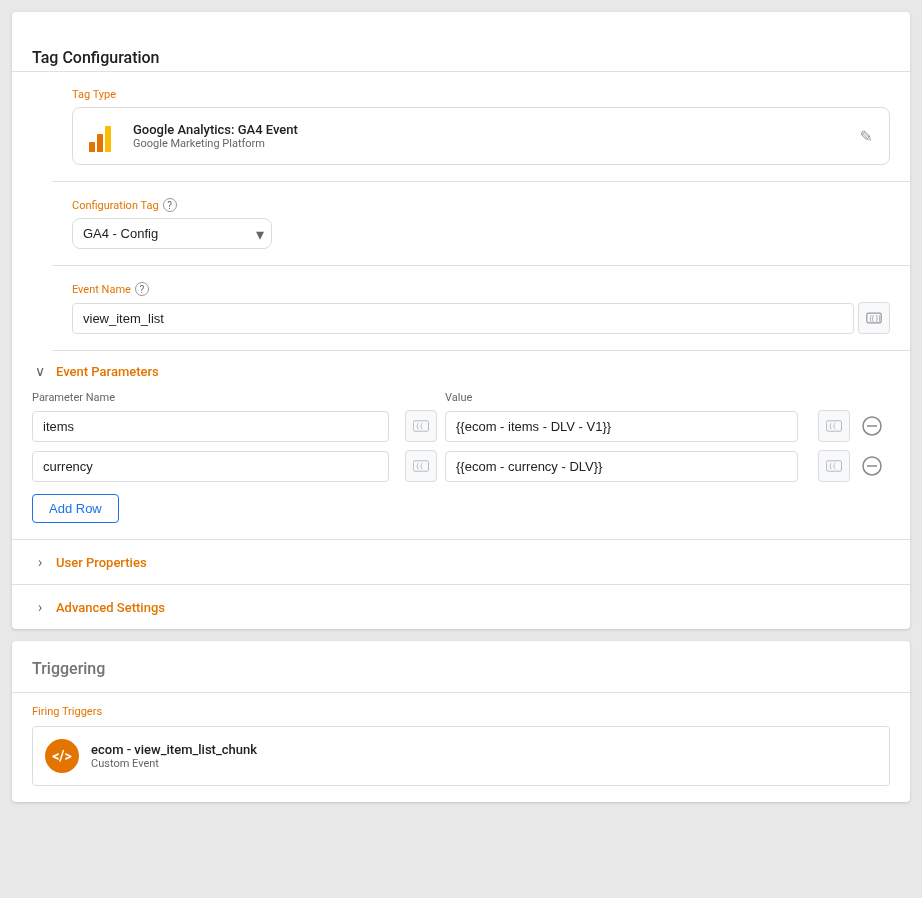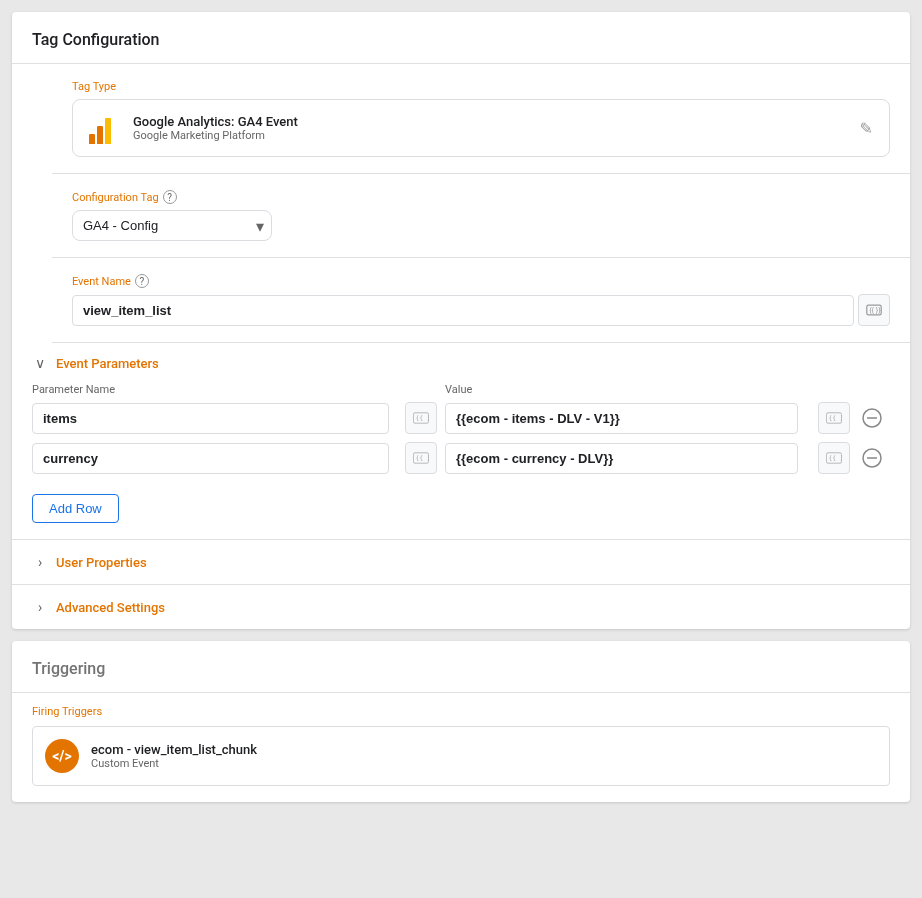--- a/index.html
+++ b/index.html
@@ -14,22 +14,23 @@
       background: #fff;
       border-radius: 4px;
       box-shadow: 0 1px 3px rgba(0,0,0,0.15);
       margin-bottom: 12px;
       overflow: hidden;
     }
     .card-title {
       font-size: 16px;
       font-weight: 500;
       color: #202124;
-      padding: 18px 20px 14px;
+      padding: 18px 20px 4px;
       border-bottom: 1px solid #e0e0e0;
+      margin-top: 18px;
     }
     .section {
       padding: 16px 20px;
       border-bottom: 1px solid #e0e0e0;
       margin-left: 40px;
     }
     .section:last-child {
       border-bottom: none;
     }
     .label {
@@ -121,21 +122,20 @@
       gap: 4px;
     }
     .text-input {
       border: 1px solid #dadce0;
       border-radius: 4px;
       padding: 7px 10px;
       font-size: 13px;
       color: #202124;
       outline: none;
       flex: 1;
-      font-weight: bold;
     }
     .icon-btn {
       width: 32px;
       height: 32px;
       border: 1px solid #dadce0;
       border-radius: 4px;
       background: #f8f9fa;
       display: flex;
       align-items: center;
       justify-content: center;
@@ -219,21 +219,21 @@
       flex-shrink: 0;
     }
     .add-row-btn {
       border: 1px solid #1a73e8;
       border-radius: 4px;
       background: #fff;
       color: #1a73e8;
       padding: 6px 16px;
       font-size: 13px;
       cursor: pointer;
-      margin-top: 12px;
+      margin-top: 4px;
     }
     
     .triggering-title {
       font-size: 16px;
       font-weight: 500;
       color: #737373;
       padding: 18px 20px 14px;
       border-bottom: 1px solid #e0e0e0;
     }
     .firing-label {

